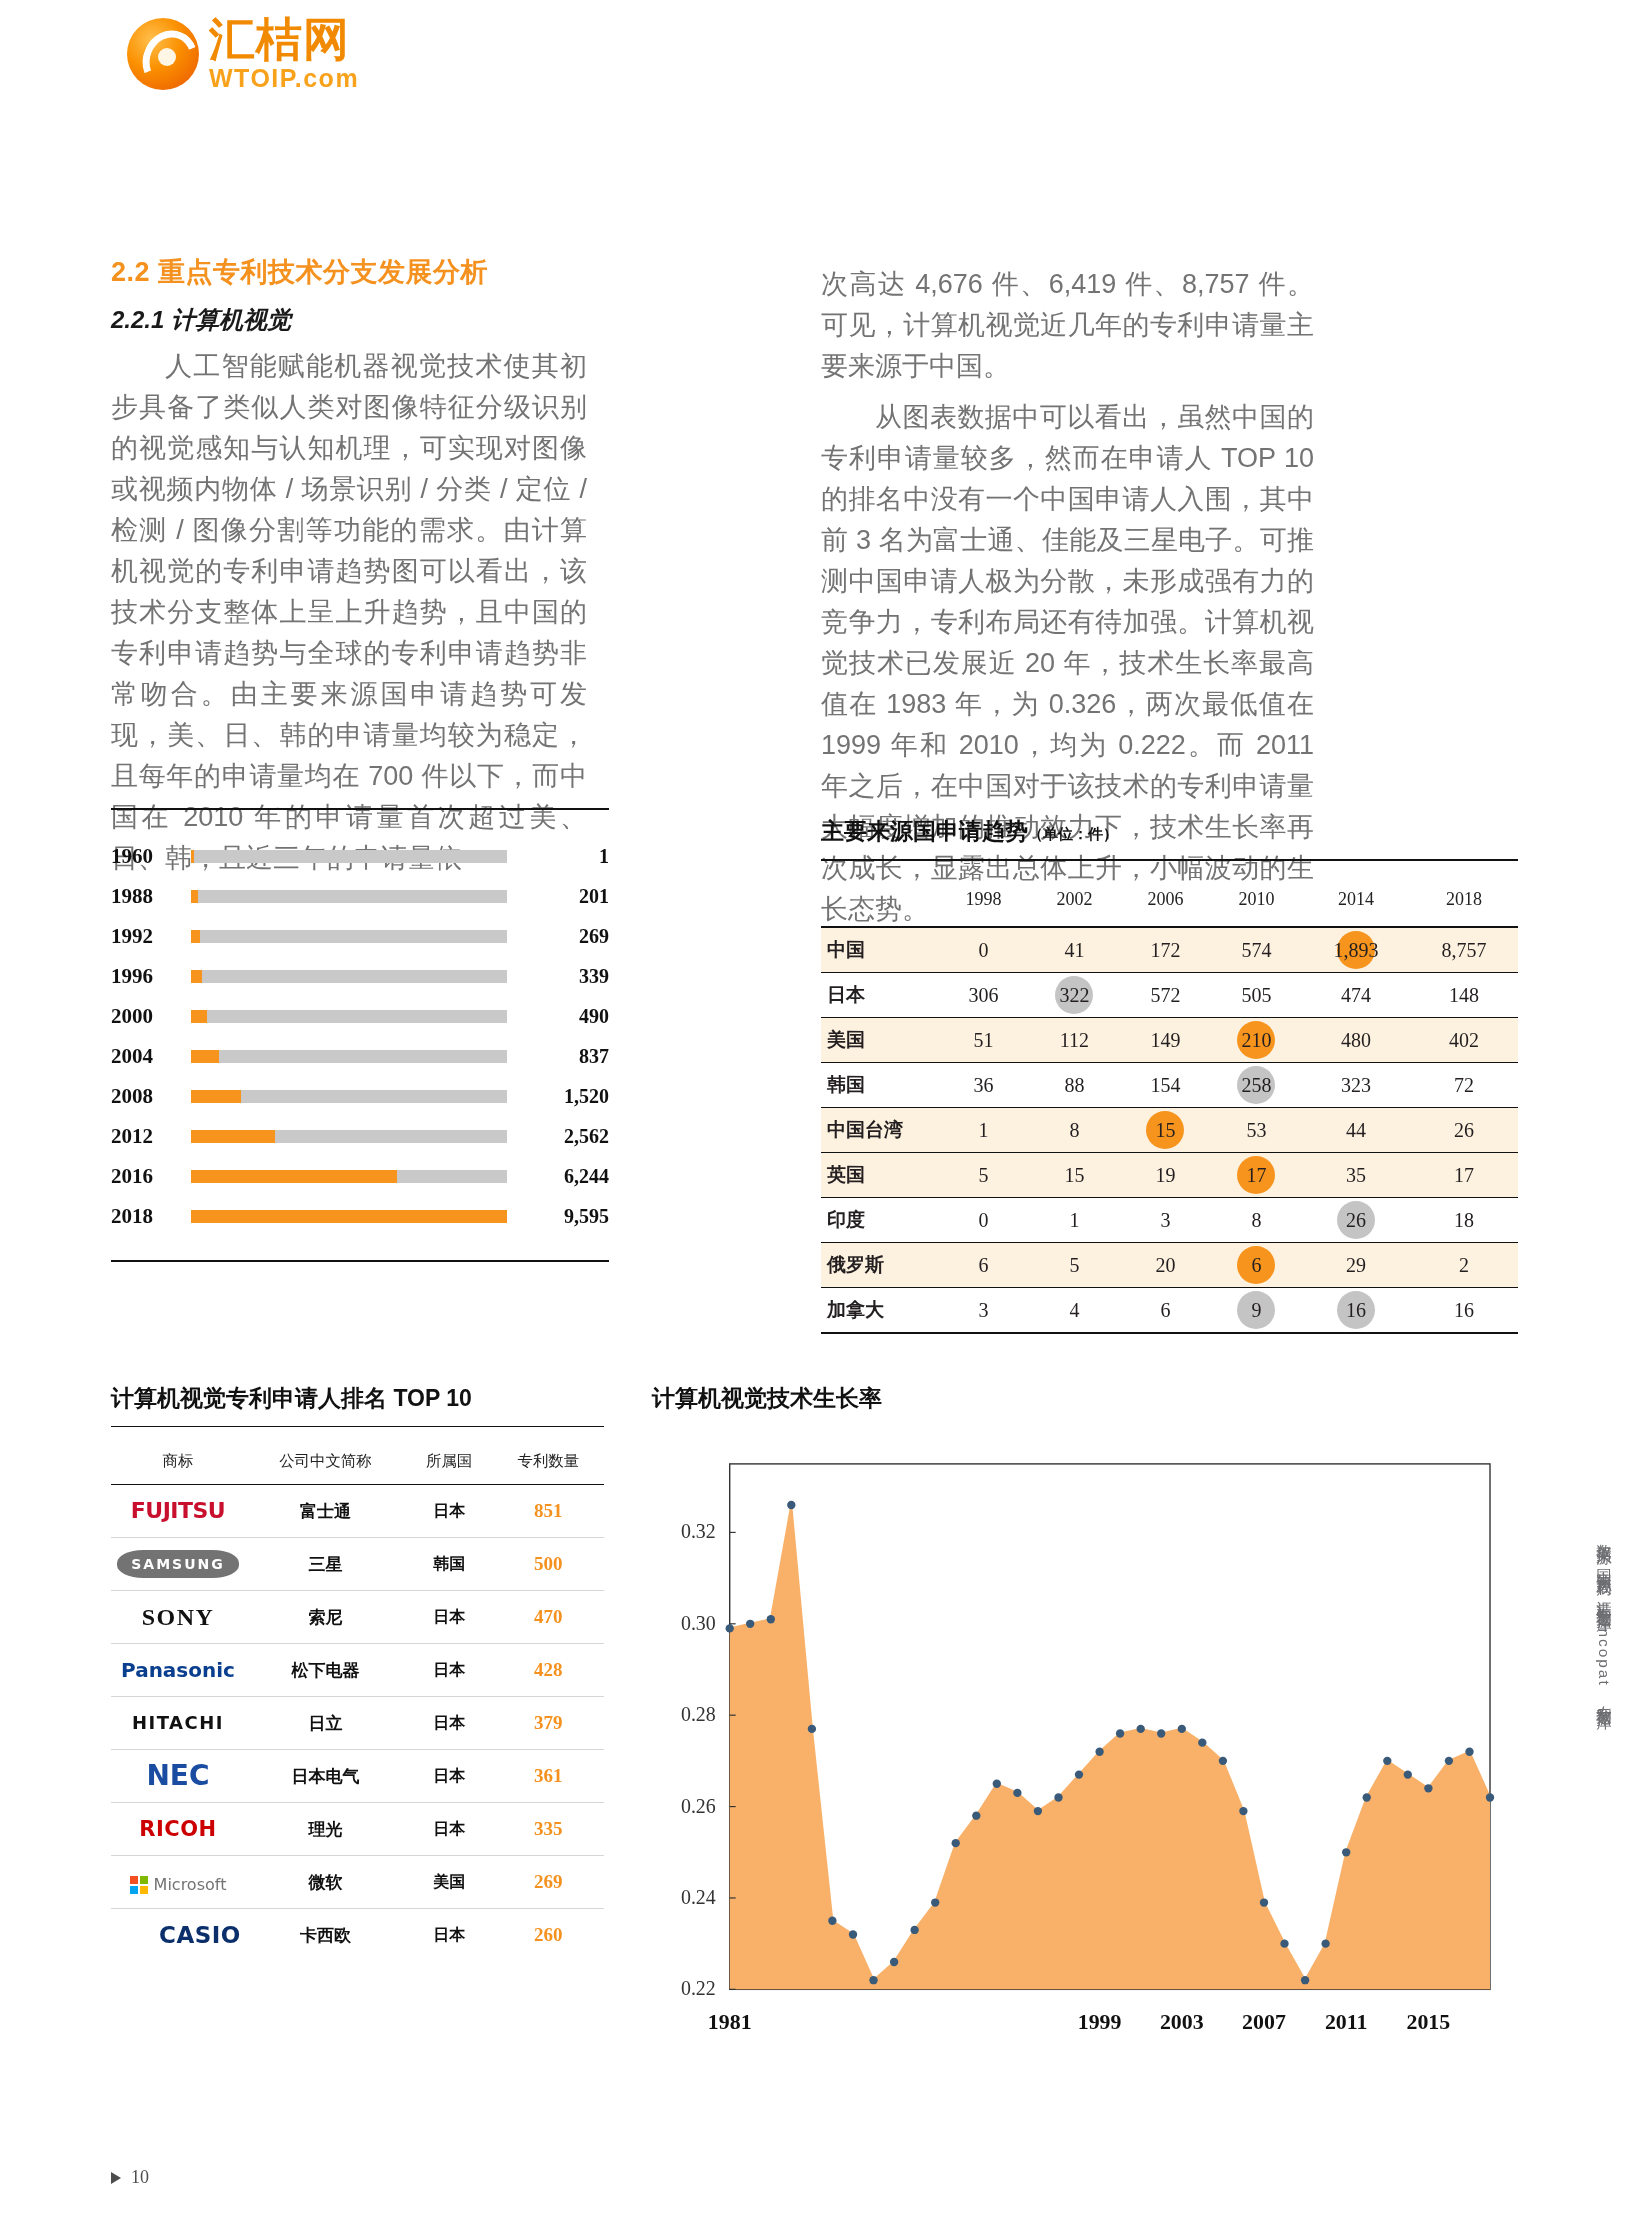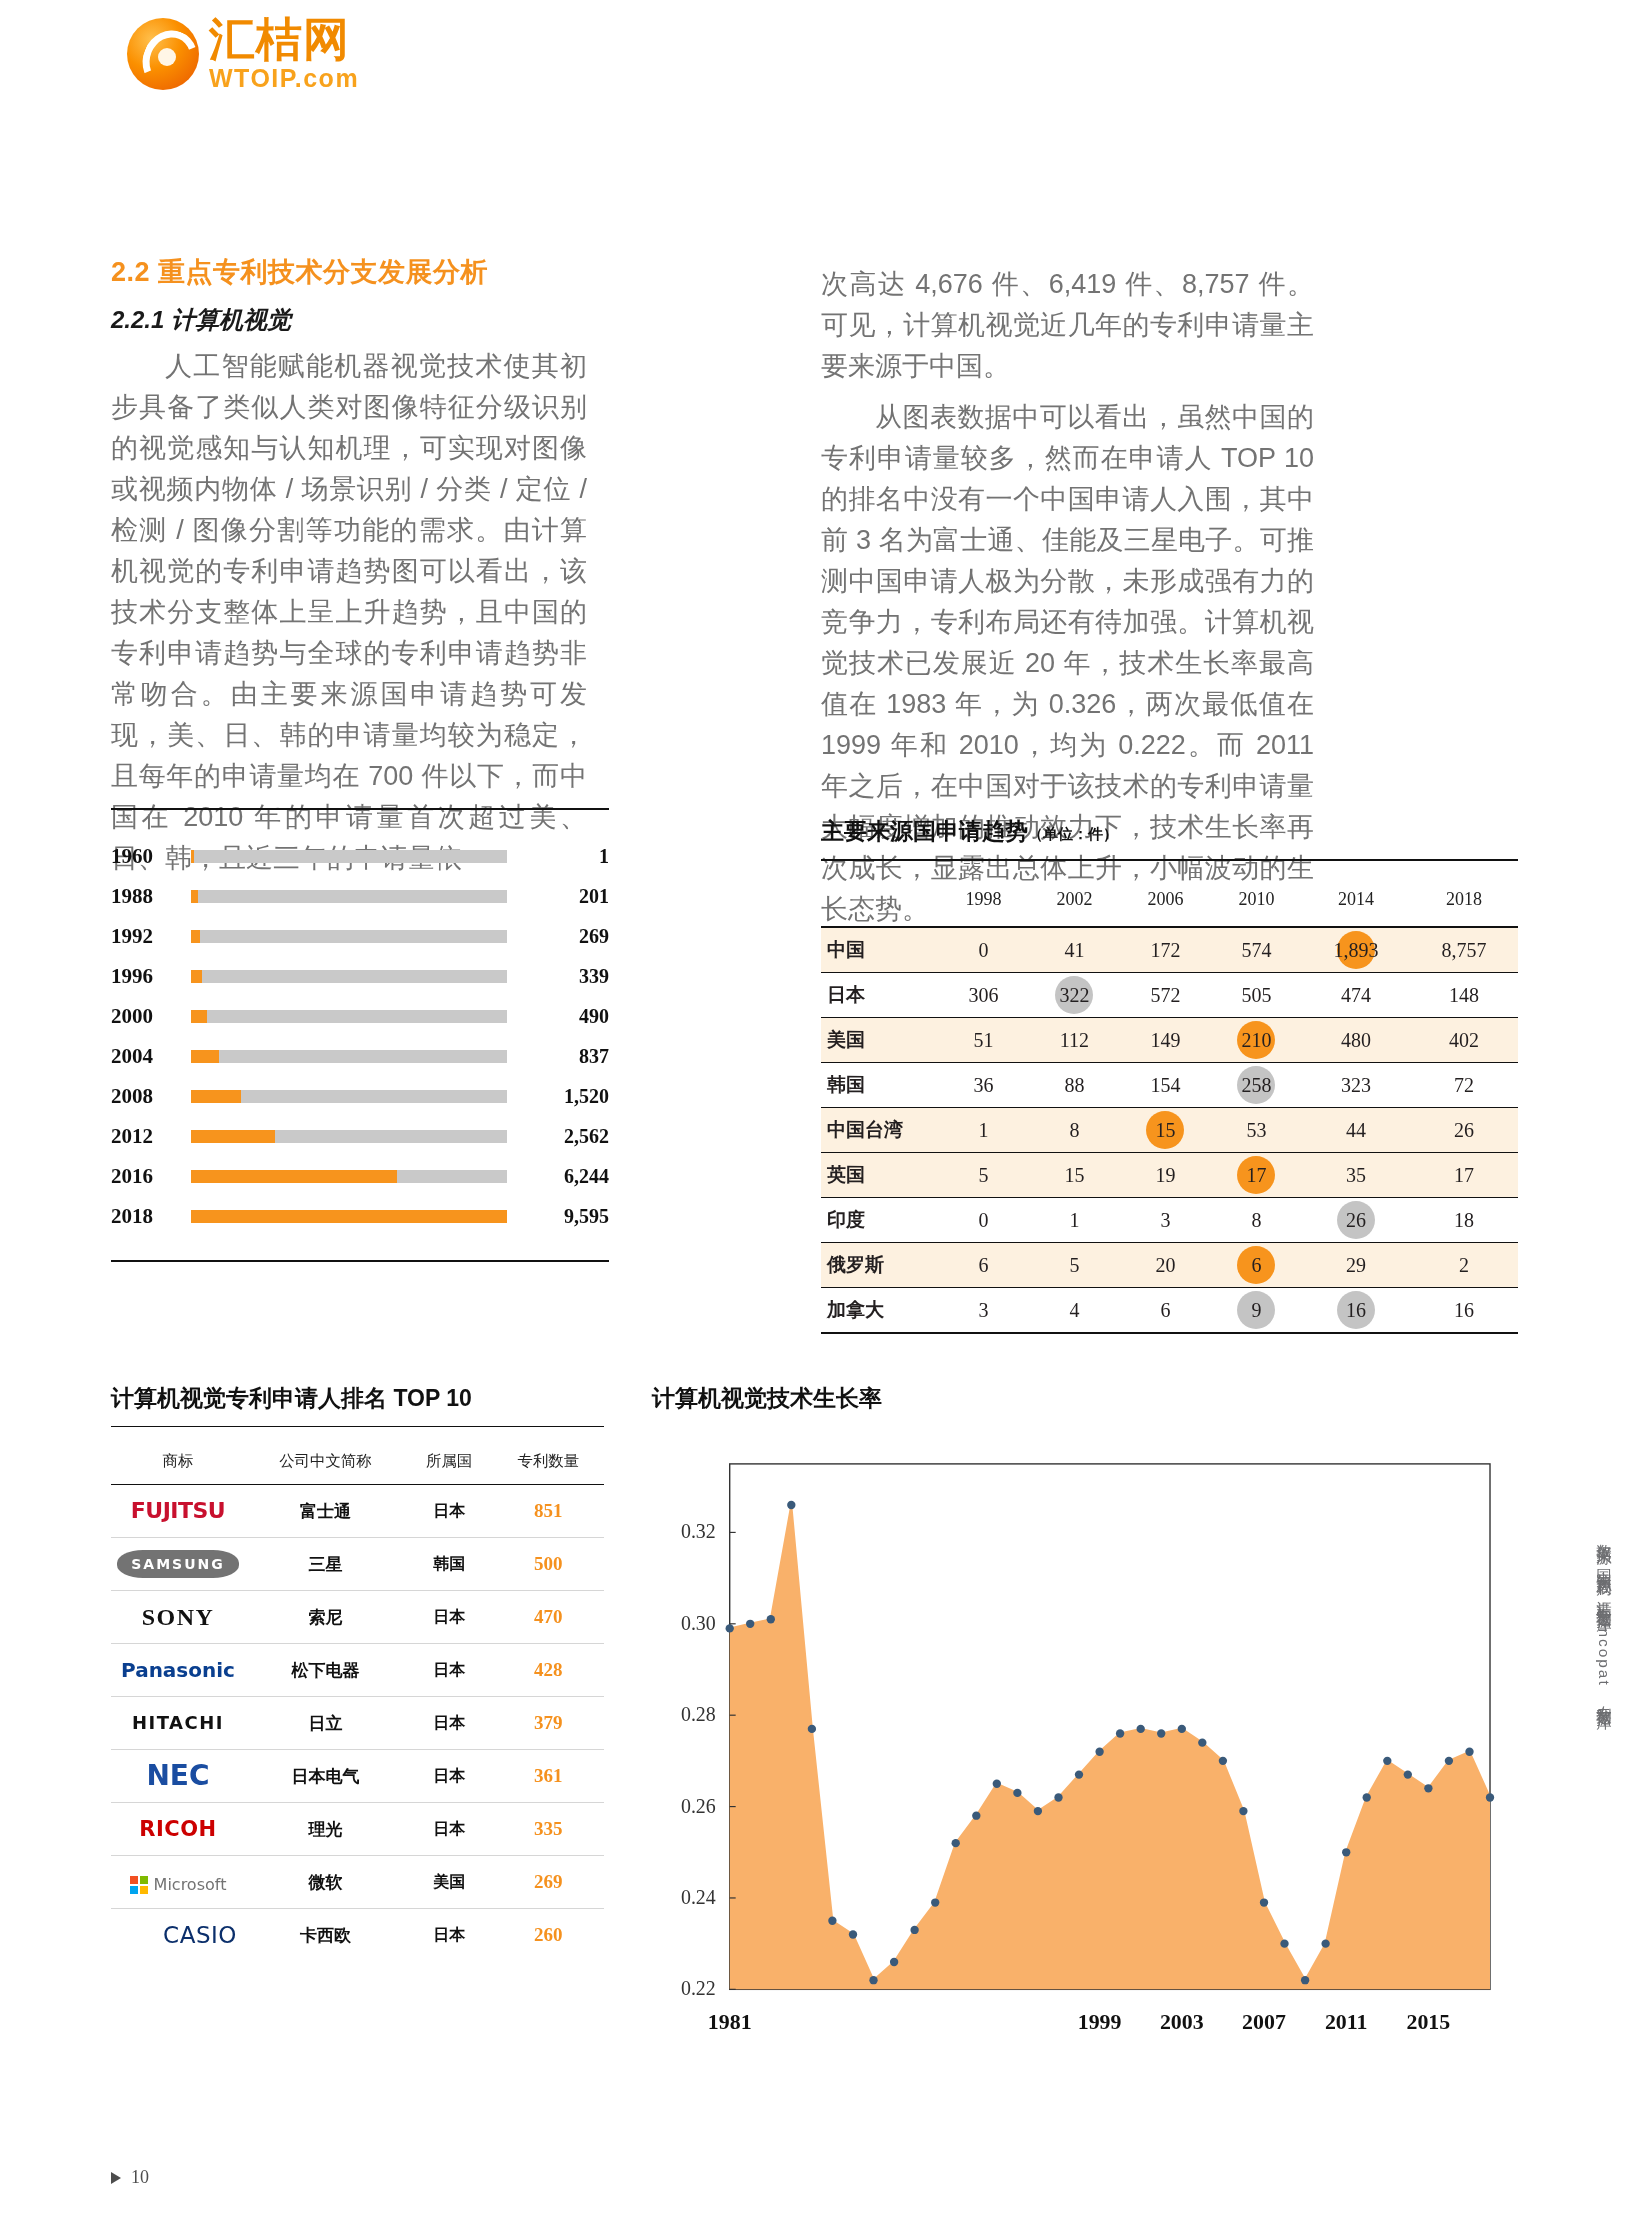--- a/index.html
+++ b/index.html
@@ -92,21 +92,21 @@
   .bm-panasonic { color:#0a3f8f; font-size:20px; font-weight:700; letter-spacing:0px; font-family:"DejaVu Sans",sans-serif; }
   .bm-hitachi { color:#111; font-size:18px; font-weight:700; letter-spacing:1.5px; font-family:"DejaVu Sans",sans-serif; }
   .bm-nec { color:#1a4da1; font-size:28px; font-weight:700; letter-spacing:0px; font-family:"DejaVu Sans",sans-serif; }
   .bm-ricoh { color:#cc0000; font-size:21px; font-weight:700; letter-spacing:0.5px; font-family:"DejaVu Sans",sans-serif; }
   .bm-ms { display:inline-flex; align-items:center; gap:6px; }
   .ms-grid { width:18px; height:18px; display:grid; grid-template-columns:1fr 1fr; grid-gap:2px; }
   .ms-grid i { display:block; }
   .ms-grid i:nth-child(1){background:#f25022;} .ms-grid i:nth-child(2){background:#7fba00;}
   .ms-grid i:nth-child(3){background:#00a4ef;} .ms-grid i:nth-child(4){background:#ffb900;}
   .ms-text { color:#737373; font-size:16px; font-family:"DejaVu Sans",sans-serif; }
-  .bm-casio { color:#0b2f6b; font-size:23px; font-weight:400; letter-spacing:0.5px; font-family:"DejaVu Sans",sans-serif;margin-left:44px; }
+  .bm-casio { color:#0b2f6b; font-size:23px; font-weight:700; letter-spacing:0.5px; font-family:"DejaVu Sans",sans-serif;margin-left:44px; }
 
   
   #growth { position:absolute; left:652px; top:1383px; width:866px; }
   .growth-area { position:relative; margin-top:28px; width:856px; height:617px; }
   .growth-area svg { display:block; }
 
   
   .sidenote { position:absolute; right:32px; top:1532px; writing-mode:vertical-rl;
               font-size:15.4px; color:#6d6e71; letter-spacing:2px; }
   .pagenum { position:absolute; left:111px; bottom:38px; display:flex; align-items:center; gap:10px;

